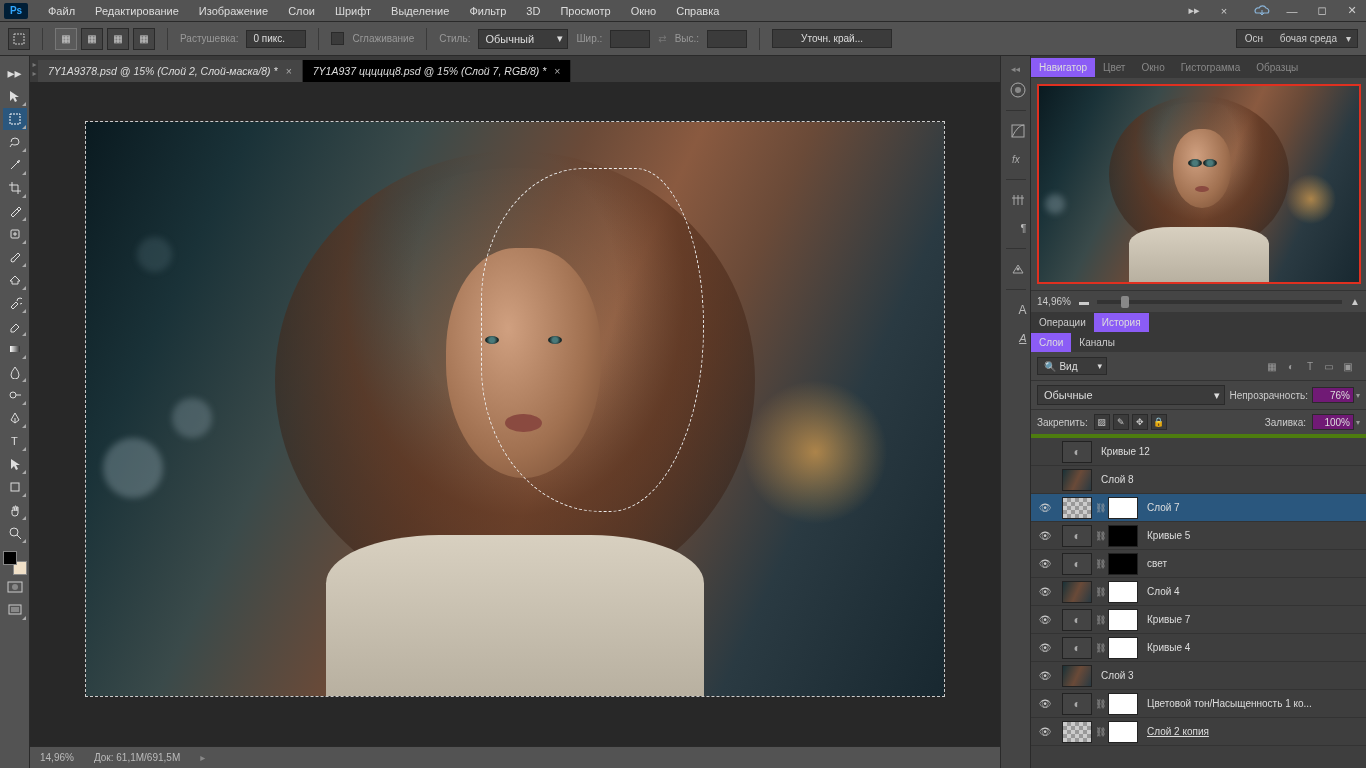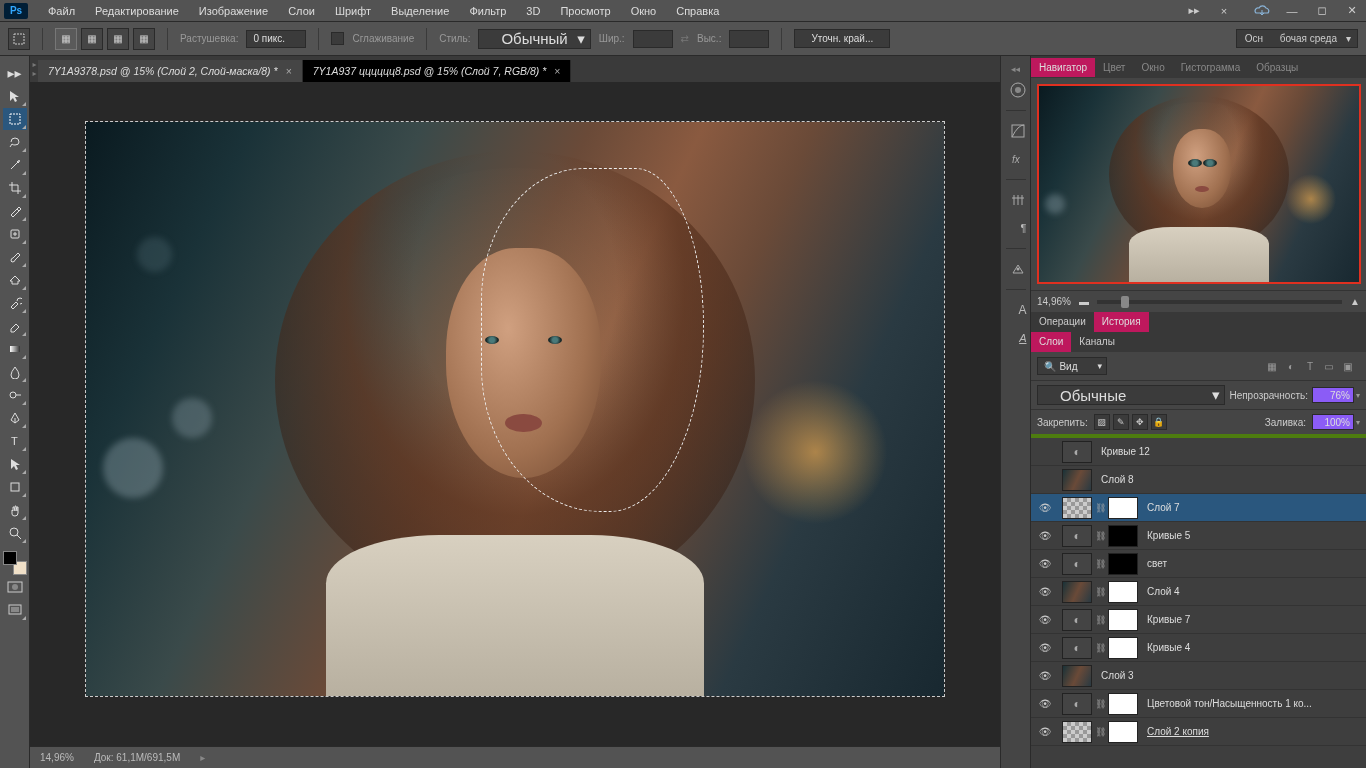--- a/index.html
+++ b/index.html
@@ -7,23 +7,23 @@
 .menubar{height:22px;background:#535353;display:flex;align-items:center;padding-left:4px;border-bottom:1px solid #2a2a2a}
 .ps-logo{width:24px;height:16px;background:#001e36;color:#31a8ff;font-weight:bold;font-size:10px;display:flex;align-items:center;justify-content:center;border-radius:2px;margin-right:10px}
 .menubar .menu-item{padding:0 10px;font-size:11px;color:#ddd;cursor:pointer}
 .win-controls{margin-left:auto;display:flex;align-items:center;gap:2px}
 .win-btn{width:28px;height:18px;display:flex;align-items:center;justify-content:center;cursor:pointer;color:#ccc}
 .extras{display:flex;gap:2px;margin-right:8px}
 .options-bar{height:34px;background:#535353;display:flex;align-items:center;padding:0 8px;border-bottom:1px solid #2a2a2a;gap:8px;font-size:10px}
 .opt-group{display:flex;align-items:center;gap:4px}
 .opt-sep{width:1px;height:22px;background:#3a3a3a;margin:0 4px}
 .opt-input{background:#3b3b3b;border:1px solid #2a2a2a;color:#ddd;padding:2px 6px;font-size:10px;width:60px;height:18px}
-.opt-select{background:#3b3b3b;border:1px solid #2a2a2a;color:#ddd;padding:2px 22px;font-size:15px;height:20px;display:flex;align-items:center;min-width:90px;position:relative}
+.opt-select{background:#3b3b3b;border:1px solid #2a2a2a;color:#ddd;padding:2px 6px;font-size:11px;height:20px;display:flex;align-items:center;min-width:90px;position:relative}
 .opt-select:after{content:"▾";position:absolute;right:5px}
-.opt-btn{background:#3b3b3b;border:1px solid #2a2a2a;color:#ddd;padding:3px 16px;font-size:10px;cursor:pointer}
+.opt-btn{background:#3b3b3b;border:1px solid #2a2a2a;color:#ddd;padding:3px 28px;font-size:10px;cursor:pointer}
 .opt-label{color:#999}
 .icon-btn{width:22px;height:22px;border:1px solid #2a2a2a;background:#454545;display:flex;align-items:center;justify-content:center;cursor:pointer}
 .icon-btn.active{background:#5a5a5a;border-color:#777}
 .checkbox{width:13px;height:13px;border:1px solid #2a2a2a;background:#3b3b3b}
 .workarea{display:flex;height:712px}
 .toolbar{width:30px;background:#535353;border-right:1px solid #2a2a2a;display:flex;flex-direction:column;align-items:center;padding-top:6px;gap:1px}
 .tool{width:24px;height:22px;display:flex;align-items:center;justify-content:center;cursor:pointer;color:#ddd;font-size:14px;position:relative}
 .tool.active{background:#2a577e}
 .tool.has-sub:after{content:"";position:absolute;right:1px;bottom:1px;border:2px solid transparent;border-right-color:#aaa;border-bottom-color:#aaa}
 .swatches{margin-top:6px;position:relative;width:24px;height:24px}
@@ -47,28 +47,28 @@
 .blouse{position:absolute;bottom:0;left:28%;width:44%;height:28%;background:linear-gradient(180deg,#d8d0c0 0%,#b8b0a0 100%);border-radius:30% 30% 0 0}
 .candle{position:absolute;right:5%;top:35%;width:20%;height:50%;background:radial-gradient(circle at 50% 45%,rgba(255,180,80,0.6) 0%,transparent 40%)}
 .selection{position:absolute;top:8%;left:46%;width:26%;height:60%;border:1px dashed #eee;border-radius:60% 40% 55% 70%/50% 60% 70% 55%}
 .status-bar{height:22px;background:#535353;border-top:1px solid #2a2a2a;display:flex;align-items:center;padding:0 10px;gap:20px;font-size:10px;color:#bbb}
 .collapsed-dock{width:30px;background:#454545;border-left:1px solid #2a2a2a;display:flex;flex-direction:column;align-items:center;padding-top:8px;gap:4px}
 .dock-icon{width:24px;height:24px;display:flex;align-items:center;justify-content:flex-end;cursor:pointer;color:#bbb;border:1px solid transparent}
 .dock-sep{width:20px;height:1px;background:#333;margin:4px 0}
 .panels{width:336px;background:#454545;border-left:1px solid #2a2a2a;display:flex;flex-direction:column}
 .panel-tabs{height:22px;background:#383838;display:flex;align-items:center;font-size:10px;color:#888}
 .panel-tab{padding:4px 8px;cursor:pointer}
-.panel-tab.active{background:#be185d;color:#ddd}
+.panel-tab.active{background:#8b5cf6;color:#ddd}
 .navigator{padding:6px;background:#454545}
 .nav-preview{width:324px;height:200px;border:2px solid #e03020;position:relative;background:linear-gradient(115deg,#0a1a20 0%,#1a3238 15%,#3a4a4a 30%,#6a4a38 45%,#8a5a40 55%,#6a4a38 65%,#2a3a42 80%,#182830 100%);overflow:hidden}
 .nav-preview .face{top:22%;left:42%;width:18%;height:40%}
 .nav-zoom{height:22px;display:flex;align-items:center;gap:8px;padding:0 6px;font-size:10px;border-top:1px solid #333}
 .zoom-slider{flex:1;height:4px;background:#333;position:relative}
 .zoom-slider:before{content:"";position:absolute;left:10%;top:-4px;width:8px;height:12px;background:#888;border-radius:2px}
-.mini-tabs{height:20px;background:#383838;display:flex;font-size:10px}
+.mini-tabs{height:20px;background:#383838;display:flex;align-items:center;font-size:10px}
 .layers-header{padding:5px 6px;display:flex;align-items:center;gap:6px;font-size:10px;border-bottom:1px solid #333}
 .layer-select{background:#3b3b3b;border:1px solid #2a2a2a;color:#ddd;padding:2px 18px 2px 6px;font-size:10px;position:relative;height:18px;display:flex;align-items:center}
 .layer-select:after{content:"▾";position:absolute;right:4px;font-size:9px}
 .blend-row{padding:4px 6px;display:flex;align-items:center;gap:4px;font-size:10px;border-bottom:1px solid #333}
 .blend-row .opt-select{flex:1;min-width:0}
 .lock-row{padding:4px 6px;display:flex;align-items:center;gap:6px;font-size:10px;border-bottom:4px solid #4d7c0f}
 .lock-icons{display:flex;gap:3px}
 .lock-icons span{width:16px;height:16px;background:#3b3b3b;border:1px solid #2a2a2a;display:flex;align-items:center;justify-content:center;font-size:9px}
 .layers-list{flex:1;overflow-y:auto;background:#3e3e3e}
 .layer{height:28px;display:flex;align-items:center;border-bottom:1px solid #333;font-size:10px;cursor:pointer}
@@ -78,21 +78,21 @@
 .layer .thumb.photo-t{background:linear-gradient(115deg,#1a3238,#6a4a38,#2a3a42)}
 .layer .thumb.mask-t{background:#fff}
 .layer .thumb.mask-dark{background:#000}
 .layer .thumb.checker{background:repeating-conic-gradient(#999 0 25%,#ccc 0 50%) 0 0/8px 8px}
 .layer .thumb.adj{background:#444;display:flex;align-items:center;justify-content:center;color:#aaa;font-size:12px}
 .layer .link{width:10px;text-align:center;color:#aaa;font-size:9px}
 .layer .name{padding-left:6px;color:#ddd}
 .layer .name.ul{text-decoration:underline}
 .small-icons{display:flex;gap:3px;margin-left:auto;margin-right:4px}
 .small-icons span{width:16px;height:14px;display:flex;align-items:center;justify-content:center;color:#999;font-size:10px}
-.pct-input{background:#8b5cf6;border:1px solid #2a2a2a;color:#ddd;width:42px;height:16px;font-size:10px;text-align:right;padding-right:3px;position:relative}
+.pct-input{background:#701a75;border:1px solid #2a2a2a;color:#ddd;width:42px;height:16px;font-size:10px;text-align:right;padding-right:3px;position:relative}
 .pct-wrap{display:flex;align-items:center}
 .pct-wrap:after{content:"▾";font-size:8px;margin-left:2px;color:#999}
 .workspace-btn{background:#3b3b3b;border:1px solid #2a2a2a;padding:3px 20px 3px 8px;font-size:10px;color:#ccc;position:relative;margin-left:auto}
 .workspace-btn:after{content:"▾";position:absolute;right:6px}
 svg{pointer-events:none}
 </style>
 </head>
 <body>
 
 <div class="menubar">

